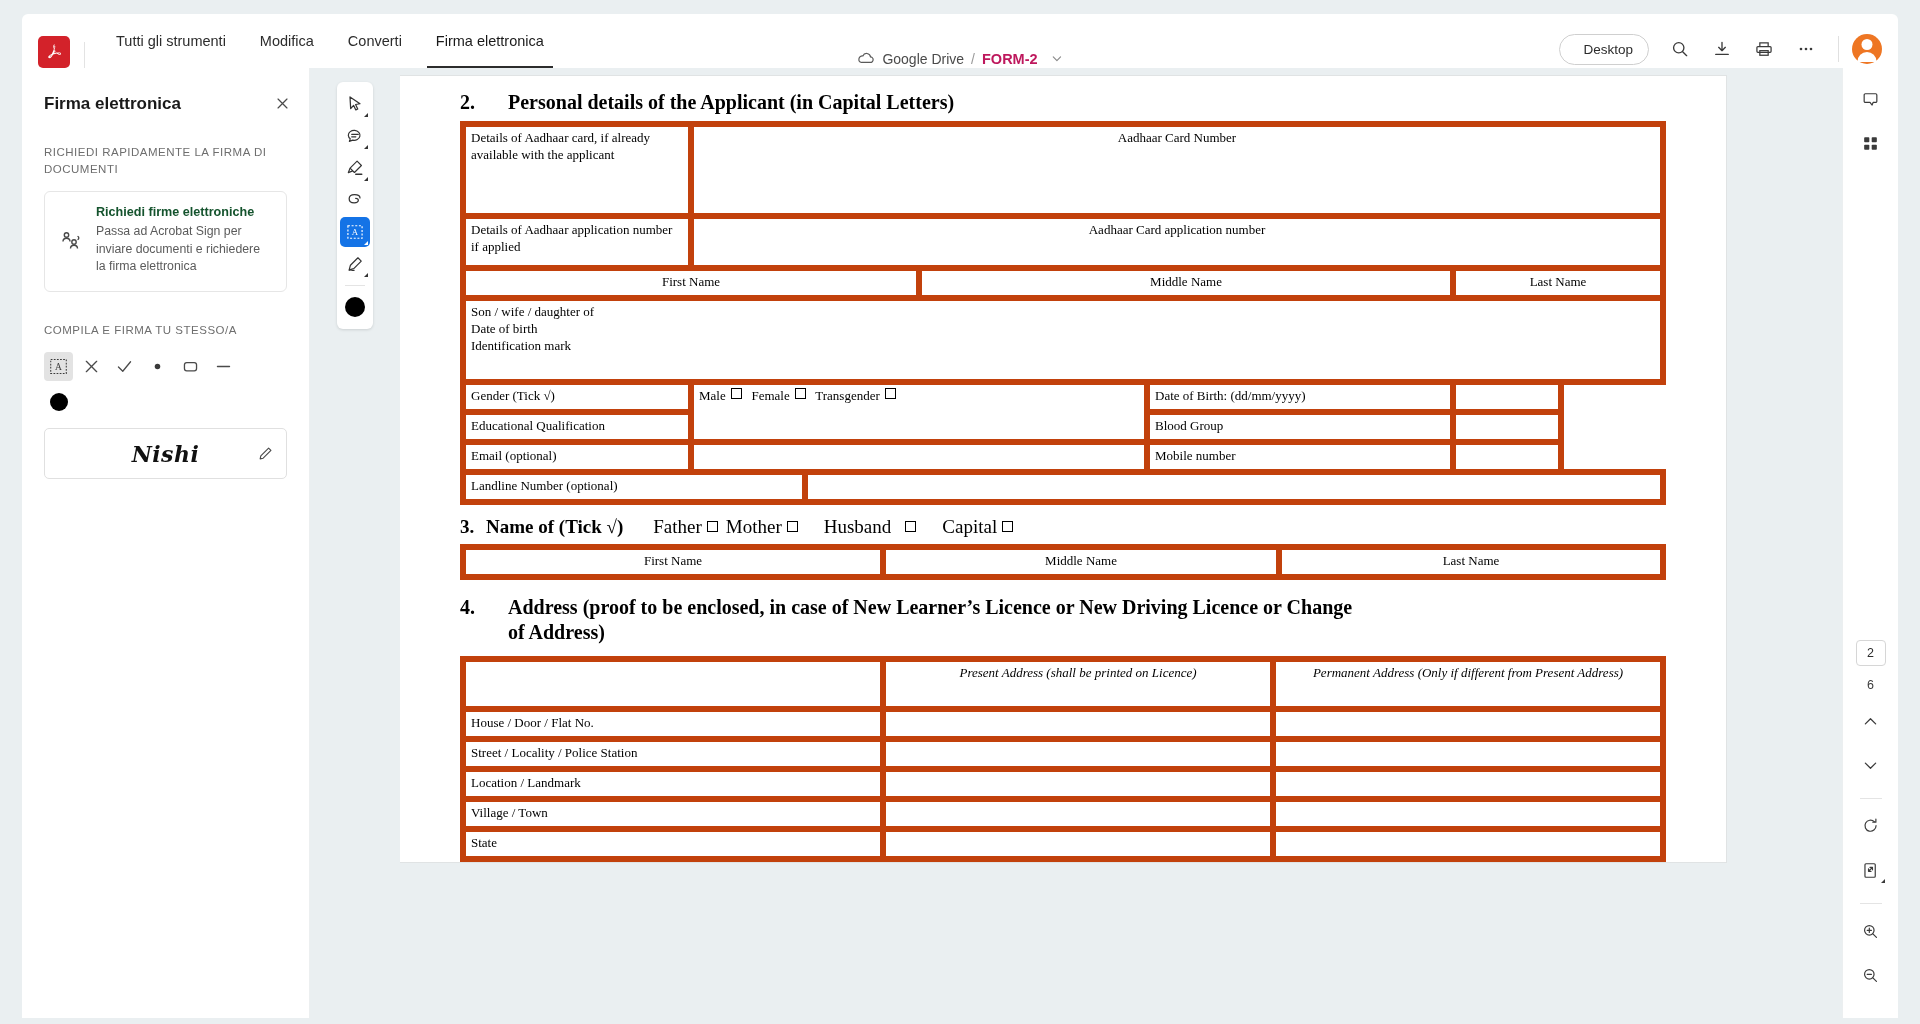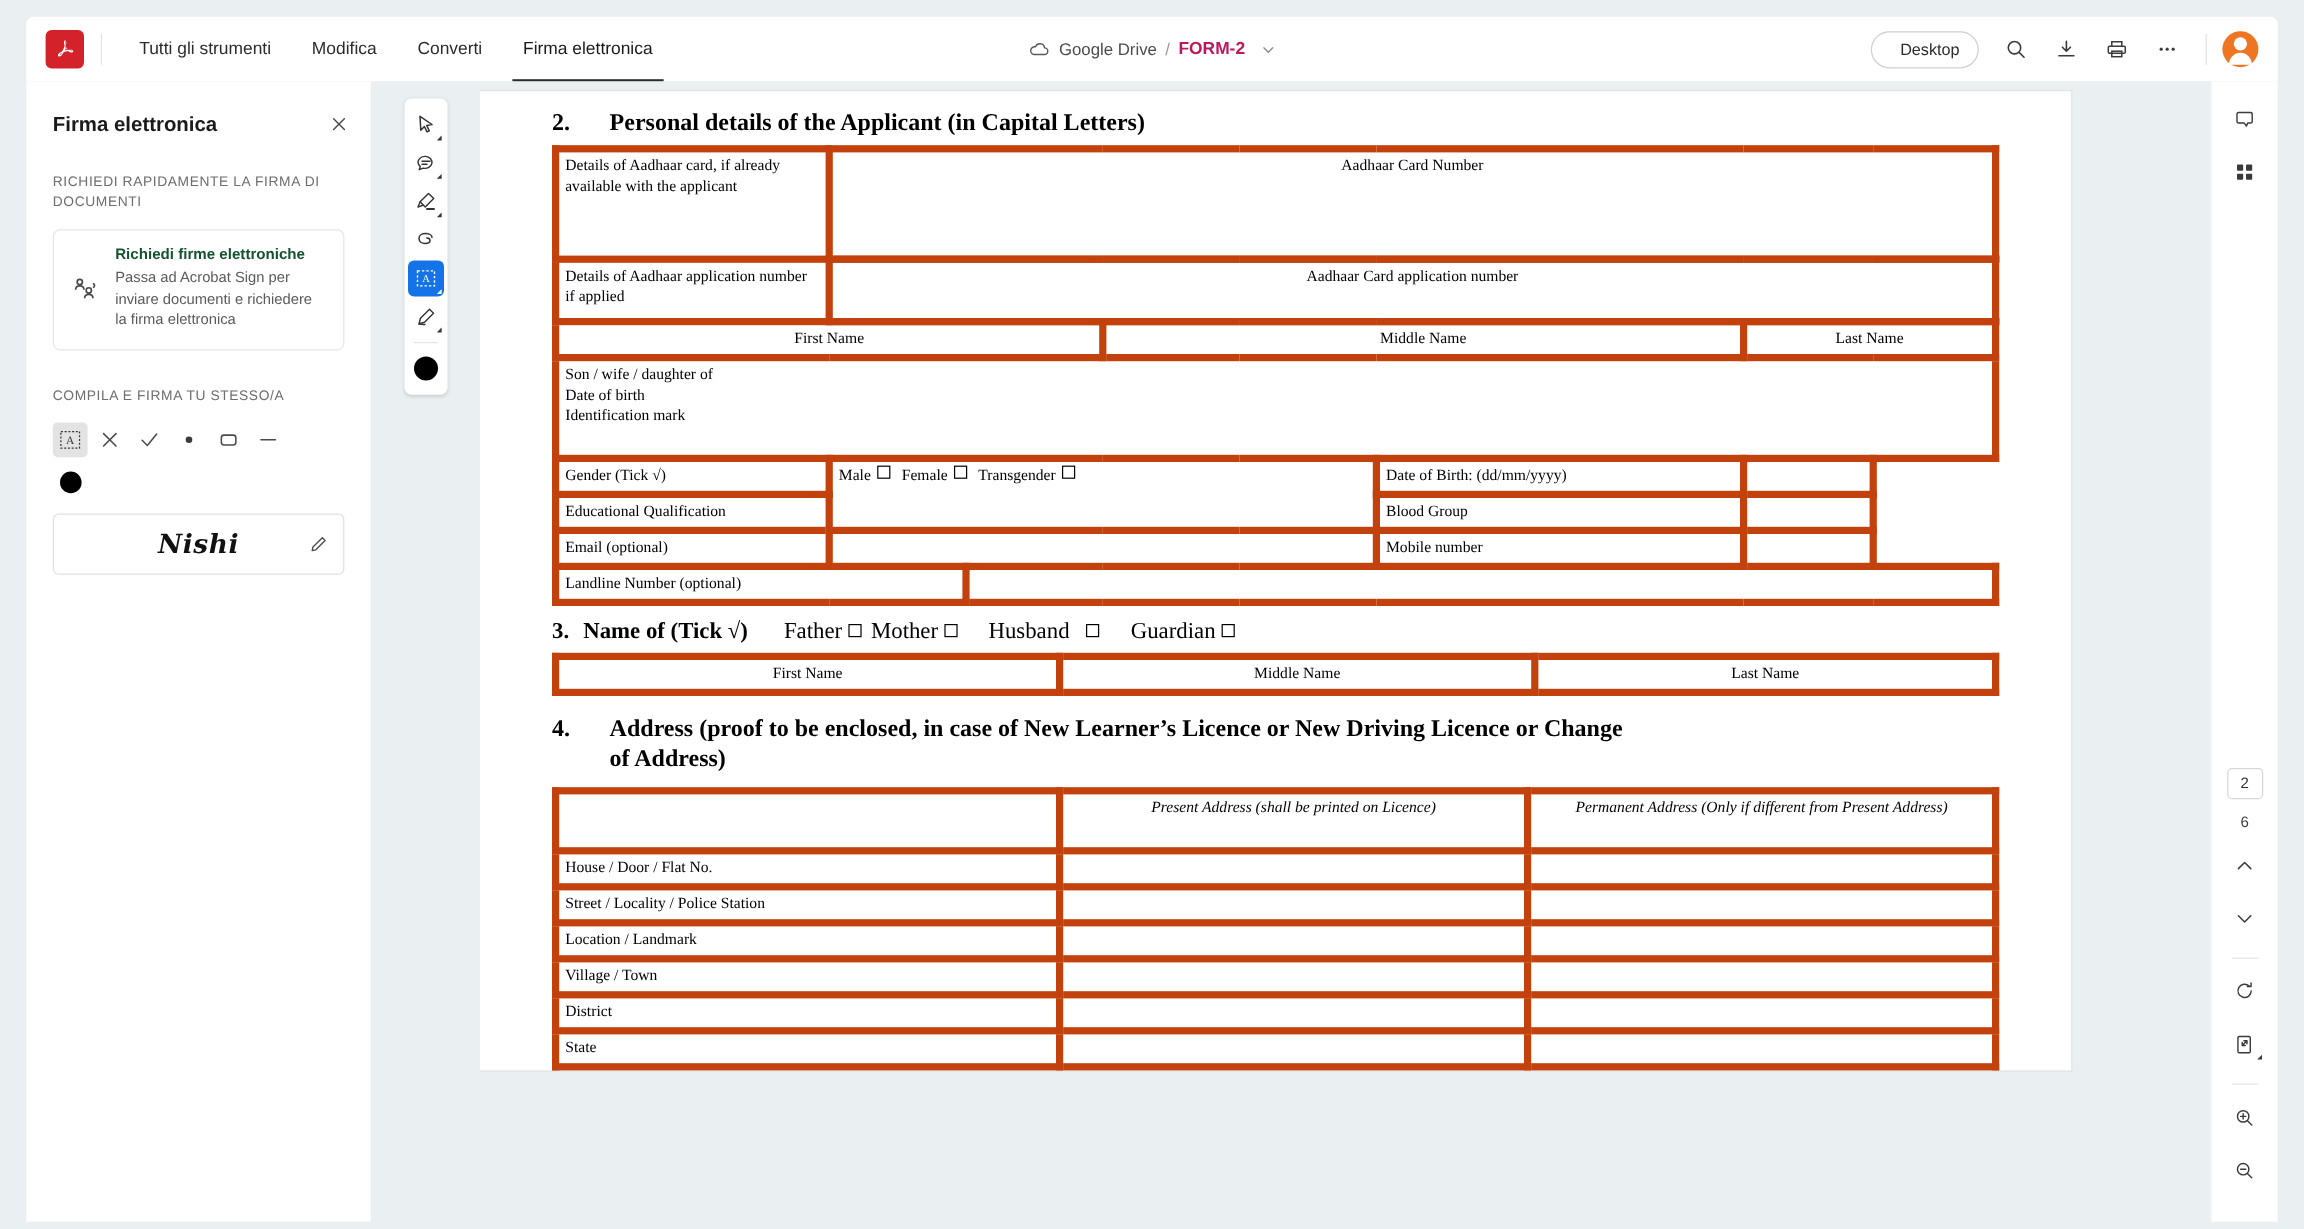--- a/index.html
+++ b/index.html
@@ -9,21 +9,21 @@
     font-family: "Liberation Sans", sans-serif;
     background: #e9eef0;
   }
   #app { position: relative; width: 1920px; height: 1024px; background: #eaeff1; }
 
   
   .topbar {
     position: absolute; top: 14px; left: 22px; right: 22px; height: 54px;
     background: #ffffff;
     border-top-left-radius: 6px; border-top-right-radius: 6px;
-    display: flex; align-items: center;
+    display: flex; align-items: flex-end;
   }
   .acrobat-logo {
     width: 32px; height: 32px; margin-left: 16px;
     background: #d3222a; border-radius: 5px;
     display: flex; align-items: center; justify-content: center;
     flex: 0 0 auto;
   }
   .acrobat-logo svg { width: 20px; height: 20px; }
   .topdiv { width: 1px; height: 26px; background: #e3e3e3; margin: 0 14px; flex: 0 0 auto; }
   .nav-tabs { display: flex; align-items: center; height: 54px; }
@@ -466,21 +466,21 @@
             </tr>
           </tbody>
             </table>
 
           <div class="sec3line">
             <span class="n">3.</span>
             <span class="t">Name of (Tick √)</span>
             <span class="opt"><span>Father</span><span class="cb"></span></span>
             <span class="opt" style="margin-left:0"><span>Mother</span><span class="cb"></span></span>
             <span class="opt" style="margin-left:18px"><span>Husband</span><span class="cb" style="margin-left:14px"></span></span>
-            <span class="opt" style="margin-left:18px"><span>Guardian</span><span class="cb"></span></span>
+            <span class="opt" style="margin-left:18px"><span>Capital</span><span class="cb"></span></span>
           </div>
 
           <table class="ft">
             <colgroup>
                 <col style="width:35%">
                 <col style="width:33%">
                 <col style="width:32%">
               </colgroup>
             <tbody>
                 <tr>
@@ -522,25 +522,20 @@
               <td class="mid">Location / Landmark</td>
               <td></td>
               <td></td>
             </tr>
             <tr class="addrrow">
               <td class="mid">Village / Town</td>
               <td></td>
               <td></td>
             </tr>
             <tr class="addrrow">
-              <td class="mid">District</td>
-              <td></td>
-              <td></td>
-            </tr>
-            <tr class="addrrow">
               <td class="mid">State</td>
               <td></td>
               <td></td>
             </tr>
           </tbody>
             </table>
 
         </div>
       </div>
     </div>

